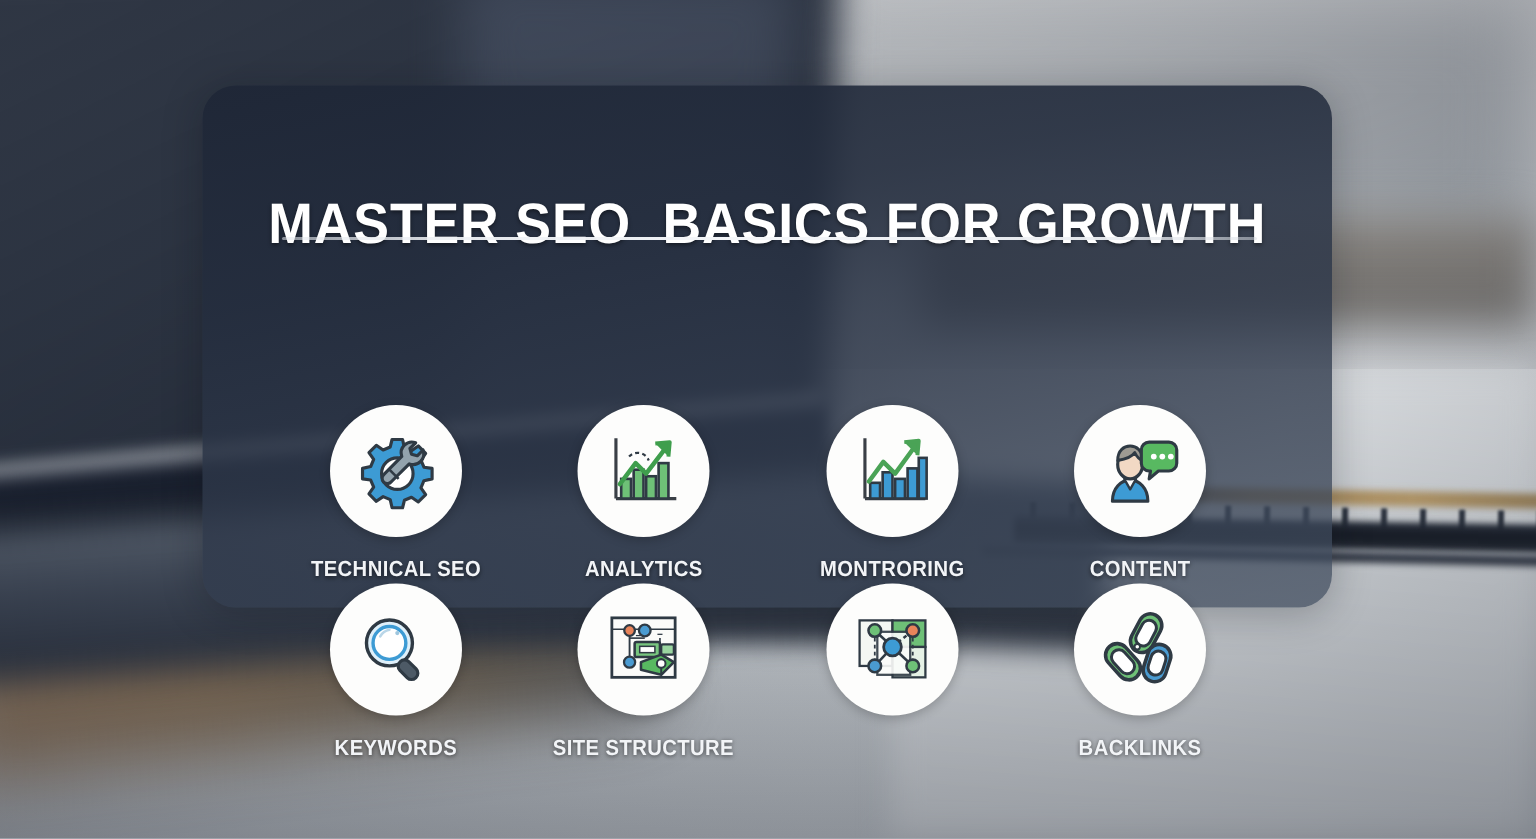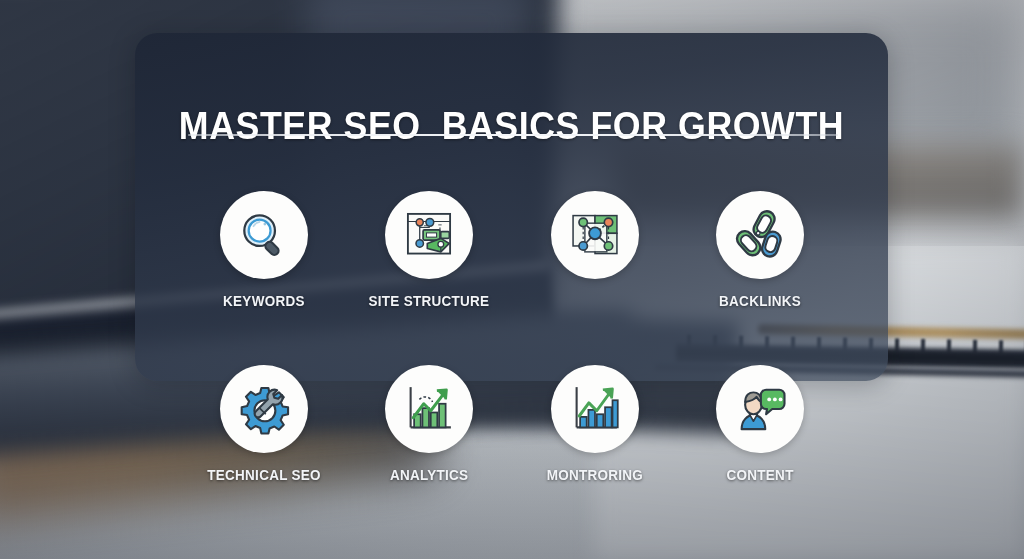--- a/index.html
+++ b/index.html
@@ -117,21 +117,21 @@
   }
   
   .bg-vignette {
     position: absolute; inset: 0;
     background: radial-gradient(ellipse 80% 70% at 52% 46%, rgba(0,0,0,0) 40%, rgba(25,30,42,.30) 100%);
   }
 
   
   .card {
     position: absolute;
-    left: 135px; top: 33px;
+    left: 135px; top: 57px;
     width: 753px; height: 348px;
     border-radius: 22px;
     background: linear-gradient(168deg,
         rgba(30,38,54,0.93) 0%,
         rgba(36,45,62,0.90) 30%,
         rgba(48,58,76,0.83) 62%,
         rgba(66,78,96,0.74) 100%);
     box-shadow: 0 4px 26px rgba(10,14,22,0.28);
   }
 
@@ -222,20 +222,89 @@
     <div class="bg-vignette"></div>
   </div>
 
   <div class="card">
 
     <div class="title">MASTER SEO  BASICS FOR GROWTH</div>
     <div class="divider"></div>
 
     <div class="grid">
 
+      <div class="row row-2">
+
+        <div class="cell">
+          <div class="circle">
+            <svg width="56" height="56" viewBox="0 0 64 64">
+              <path d="M29 8h8l1.4 6.2 5.4 2.3 5.2-3.6 5.6 5.6-3.6 5.2 2.3 5.4L59.5 30v8l-6.2 1.4-2.3 5.4 3.6 5.2-5.6 5.6-5.2-3.6-5.4 2.3L37 60h-8l-1.4-6.2-5.4-2.3-5.2 3.6-5.6-5.6 3.6-5.2-2.3-5.4L6.5 38v-8l6.2-1.4 2.3-5.4-3.6-5.2 5.6-5.6 5.2 3.6 5.4-2.3z" fill="#3d9bd4" stroke="#2f3a44" stroke-width="2.4" stroke-linejoin="round"></path>
+              <circle cx="33" cy="34" r="12" fill="#ffffff" stroke="#2f3a44" stroke-width="2.4"></circle>
+              <path d="M47 10.5a8.2 8.2 0 0 0-10.6 10.4L23 34.4a4 4 0 1 0 5.6 5.6l13.5-13.4A8.2 8.2 0 0 0 52.6 16l-4.4 4.4-4.4-1.2-1.2-4.4z" fill="#93a3ad" stroke="#2f3a44" stroke-width="2.4" stroke-linejoin="round"></path>
+              <line x1="27" y1="31" x2="34" y2="38" stroke="#2f3a44" stroke-width="2"></line>
+            </svg>
+          </div>
+          <div class="cap">TECHNICAL SEO</div>
+        </div>
+
+        <div class="cell">
+          <div class="circle">
+            <svg width="56" height="56" viewBox="0 0 64 64">
+              <line x1="11" y1="7" x2="11" y2="53" stroke="#3a3f46" stroke-width="2.4"></line>
+              <line x1="11" y1="53" x2="57" y2="53" stroke="#3a3f46" stroke-width="2.4"></line>
+              <g stroke="#2f3a44" stroke-width="2" fill="#6ec077">
+                <rect x="15" y="38" width="7.5" height="15"></rect>
+                <rect x="24.5" y="31" width="7.5" height="22"></rect>
+                <rect x="34" y="36" width="7.5" height="17"></rect>
+                <rect x="43.5" y="26" width="7.5" height="27"></rect>
+              </g>
+              <path d="M14 42 L26 26 L34 34 L50 13" fill="none" stroke="#3f9e4d" stroke-width="3.4" stroke-linecap="round" stroke-linejoin="round"></path>
+              <path d="M41 11 L52 10 L51 21" fill="#3f9e4d" stroke="#3f9e4d" stroke-width="3" stroke-linejoin="round"></path>
+              <path d="M21 21a9 9 0 0 1 15 3" fill="none" stroke="#2f3a44" stroke-width="1.7" stroke-dasharray="3 2.4"></path>
+            </svg>
+          </div>
+          <div class="cap">ANALYTICS</div>
+        </div>
+
+        <div class="cell">
+          <div class="circle">
+            <svg width="56" height="56" viewBox="0 0 64 64">
+              <line x1="11" y1="7" x2="11" y2="53" stroke="#3a3f46" stroke-width="2.4"></line>
+              <line x1="11" y1="53" x2="57" y2="53" stroke="#3a3f46" stroke-width="2.4"></line>
+              <g stroke="#2f3a44" stroke-width="2" fill="#3d9bd4">
+                <rect x="15" y="41" width="7.5" height="12"></rect>
+                <rect x="24.5" y="33" width="7.5" height="20"></rect>
+                <rect x="34" y="38" width="7.5" height="15"></rect>
+                <rect x="43.5" y="30" width="7.5" height="23"></rect>
+                <rect x="52" y="22" width="6" height="31"></rect>
+              </g>
+              <path d="M14 40 L25 25 L34 34 L50 12" fill="none" stroke="#4aa356" stroke-width="3.4" stroke-linecap="round" stroke-linejoin="round"></path>
+              <path d="M41 10 L52 9 L51 20" fill="#4aa356" stroke="#4aa356" stroke-width="3" stroke-linejoin="round"></path>
+            </svg>
+          </div>
+          <div class="cap">MONTRORING</div>
+        </div>
+
+        <div class="cell">
+          <div class="circle">
+            <svg width="56" height="56" viewBox="0 0 64 64">
+              <path d="M11 55c0-10 6.5-16 13.5-16S38 45 38 55z" fill="#3d9bd4" stroke="#2f3a44" stroke-width="2.4" stroke-linejoin="round"></path>
+              <path d="M20 38h9l-4.5 8z" fill="#ffffff" stroke="#2f3a44" stroke-width="1.8" stroke-linejoin="round"></path>
+              <ellipse cx="24.5" cy="27" rx="9.5" ry="11" fill="#f2d9c4" stroke="#2f3a44" stroke-width="2.4"></ellipse>
+              <path d="M15 24c0-8 5-11 9.5-11S34 16 34 24c-3-1-5-4-6-6-2 3-7 5-13 6z" fill="#9e9b93" stroke="#2f3a44" stroke-width="2.2" stroke-linejoin="round"></path>
+              <path d="M39 10h15a6 6 0 0 1 6 6v10a6 6 0 0 1-6 6h-8l-7 6 1-6h-1a6 6 0 0 1-6-6V16a6 6 0 0 1 6-6z" fill="#58b961" stroke="#2f3a44" stroke-width="2.4" stroke-linejoin="round"></path>
+              <circle cx="42.5" cy="21" r="2.2" fill="#ffffff"></circle>
+              <circle cx="49" cy="21" r="2.2" fill="#ffffff"></circle>
+              <circle cx="55.5" cy="21" r="2.2" fill="#ffffff"></circle>
+            </svg>
+          </div>
+          <div class="cap">CONTENT</div>
+        </div>
+      </div>
+
       <div class="row row-1">
 
         <div class="cell">
           <div class="circle">
             <svg width="56" height="56" viewBox="0 0 64 64">
               <circle cx="27" cy="27" r="17.5" fill="#dff0fa" stroke="#2f3a44" stroke-width="2.6"></circle>
               <circle cx="27" cy="27" r="12.5" fill="#ffffff" stroke="#3d9bd4" stroke-width="2.6"></circle>
               <path d="M20 22a10 10 0 0 1 7-5" fill="none" stroke="#b9d6e8" stroke-width="2" stroke-linecap="round"></path>
               <circle cx="33" cy="19.5" r="1.6" fill="#9ec6de"></circle>
               <rect x="38.5" y="38" width="17" height="9.5" rx="4.5" transform="rotate(45 38.5 38)" fill="#4d5a66" stroke="#2f3a44" stroke-width="2.4"></rect>
@@ -302,84 +371,15 @@
                 <rect x="36" y="28" width="17" height="28" rx="8.5" transform="rotate(18 44.5 42)" fill="#4a9bd1"></rect>
                 <rect x="39" y="33" width="11" height="18" rx="5.5" transform="rotate(18 44.5 42)" fill="#ffffff" stroke-width="2.2"></rect>
               </g>
               <circle cx="30" cy="30" r="2" fill="#ffffff" stroke="#2f3a44" stroke-width="1.4"></circle>
             </svg>
           </div>
           <div class="cap">BACKLINKS</div>
         </div>
       </div>
 
-      <div class="row row-2">
-
-        <div class="cell">
-          <div class="circle">
-            <svg width="56" height="56" viewBox="0 0 64 64">
-              <path d="M29 8h8l1.4 6.2 5.4 2.3 5.2-3.6 5.6 5.6-3.6 5.2 2.3 5.4L59.5 30v8l-6.2 1.4-2.3 5.4 3.6 5.2-5.6 5.6-5.2-3.6-5.4 2.3L37 60h-8l-1.4-6.2-5.4-2.3-5.2 3.6-5.6-5.6 3.6-5.2-2.3-5.4L6.5 38v-8l6.2-1.4 2.3-5.4-3.6-5.2 5.6-5.6 5.2 3.6 5.4-2.3z" fill="#3d9bd4" stroke="#2f3a44" stroke-width="2.4" stroke-linejoin="round"></path>
-              <circle cx="33" cy="34" r="12" fill="#ffffff" stroke="#2f3a44" stroke-width="2.4"></circle>
-              <path d="M47 10.5a8.2 8.2 0 0 0-10.6 10.4L23 34.4a4 4 0 1 0 5.6 5.6l13.5-13.4A8.2 8.2 0 0 0 52.6 16l-4.4 4.4-4.4-1.2-1.2-4.4z" fill="#93a3ad" stroke="#2f3a44" stroke-width="2.4" stroke-linejoin="round"></path>
-              <line x1="27" y1="31" x2="34" y2="38" stroke="#2f3a44" stroke-width="2"></line>
-            </svg>
-          </div>
-          <div class="cap">TECHNICAL SEO</div>
-        </div>
-
-        <div class="cell">
-          <div class="circle">
-            <svg width="56" height="56" viewBox="0 0 64 64">
-              <line x1="11" y1="7" x2="11" y2="53" stroke="#3a3f46" stroke-width="2.4"></line>
-              <line x1="11" y1="53" x2="57" y2="53" stroke="#3a3f46" stroke-width="2.4"></line>
-              <g stroke="#2f3a44" stroke-width="2" fill="#6ec077">
-                <rect x="15" y="38" width="7.5" height="15"></rect>
-                <rect x="24.5" y="31" width="7.5" height="22"></rect>
-                <rect x="34" y="36" width="7.5" height="17"></rect>
-                <rect x="43.5" y="26" width="7.5" height="27"></rect>
-              </g>
-              <path d="M14 42 L26 26 L34 34 L50 13" fill="none" stroke="#3f9e4d" stroke-width="3.4" stroke-linecap="round" stroke-linejoin="round"></path>
-              <path d="M41 11 L52 10 L51 21" fill="#3f9e4d" stroke="#3f9e4d" stroke-width="3" stroke-linejoin="round"></path>
-              <path d="M21 21a9 9 0 0 1 15 3" fill="none" stroke="#2f3a44" stroke-width="1.7" stroke-dasharray="3 2.4"></path>
-            </svg>
-          </div>
-          <div class="cap">ANALYTICS</div>
-        </div>
-
-        <div class="cell">
-          <div class="circle">
-            <svg width="56" height="56" viewBox="0 0 64 64">
-              <line x1="11" y1="7" x2="11" y2="53" stroke="#3a3f46" stroke-width="2.4"></line>
-              <line x1="11" y1="53" x2="57" y2="53" stroke="#3a3f46" stroke-width="2.4"></line>
-              <g stroke="#2f3a44" stroke-width="2" fill="#3d9bd4">
-                <rect x="15" y="41" width="7.5" height="12"></rect>
-                <rect x="24.5" y="33" width="7.5" height="20"></rect>
-                <rect x="34" y="38" width="7.5" height="15"></rect>
-                <rect x="43.5" y="30" width="7.5" height="23"></rect>
-                <rect x="52" y="22" width="6" height="31"></rect>
-              </g>
-              <path d="M14 40 L25 25 L34 34 L50 12" fill="none" stroke="#4aa356" stroke-width="3.4" stroke-linecap="round" stroke-linejoin="round"></path>
-              <path d="M41 10 L52 9 L51 20" fill="#4aa356" stroke="#4aa356" stroke-width="3" stroke-linejoin="round"></path>
-            </svg>
-          </div>
-          <div class="cap">MONTRORING</div>
-        </div>
-
-        <div class="cell">
-          <div class="circle">
-            <svg width="56" height="56" viewBox="0 0 64 64">
-              <path d="M11 55c0-10 6.5-16 13.5-16S38 45 38 55z" fill="#3d9bd4" stroke="#2f3a44" stroke-width="2.4" stroke-linejoin="round"></path>
-              <path d="M20 38h9l-4.5 8z" fill="#ffffff" stroke="#2f3a44" stroke-width="1.8" stroke-linejoin="round"></path>
-              <ellipse cx="24.5" cy="27" rx="9.5" ry="11" fill="#f2d9c4" stroke="#2f3a44" stroke-width="2.4"></ellipse>
-              <path d="M15 24c0-8 5-11 9.5-11S34 16 34 24c-3-1-5-4-6-6-2 3-7 5-13 6z" fill="#9e9b93" stroke="#2f3a44" stroke-width="2.2" stroke-linejoin="round"></path>
-              <path d="M39 10h15a6 6 0 0 1 6 6v10a6 6 0 0 1-6 6h-8l-7 6 1-6h-1a6 6 0 0 1-6-6V16a6 6 0 0 1 6-6z" fill="#58b961" stroke="#2f3a44" stroke-width="2.4" stroke-linejoin="round"></path>
-              <circle cx="42.5" cy="21" r="2.2" fill="#ffffff"></circle>
-              <circle cx="49" cy="21" r="2.2" fill="#ffffff"></circle>
-              <circle cx="55.5" cy="21" r="2.2" fill="#ffffff"></circle>
-            </svg>
-          </div>
-          <div class="cap">CONTENT</div>
-        </div>
-      </div>
-
     </div>
   </div>
 </div>
 
 </body></html>

